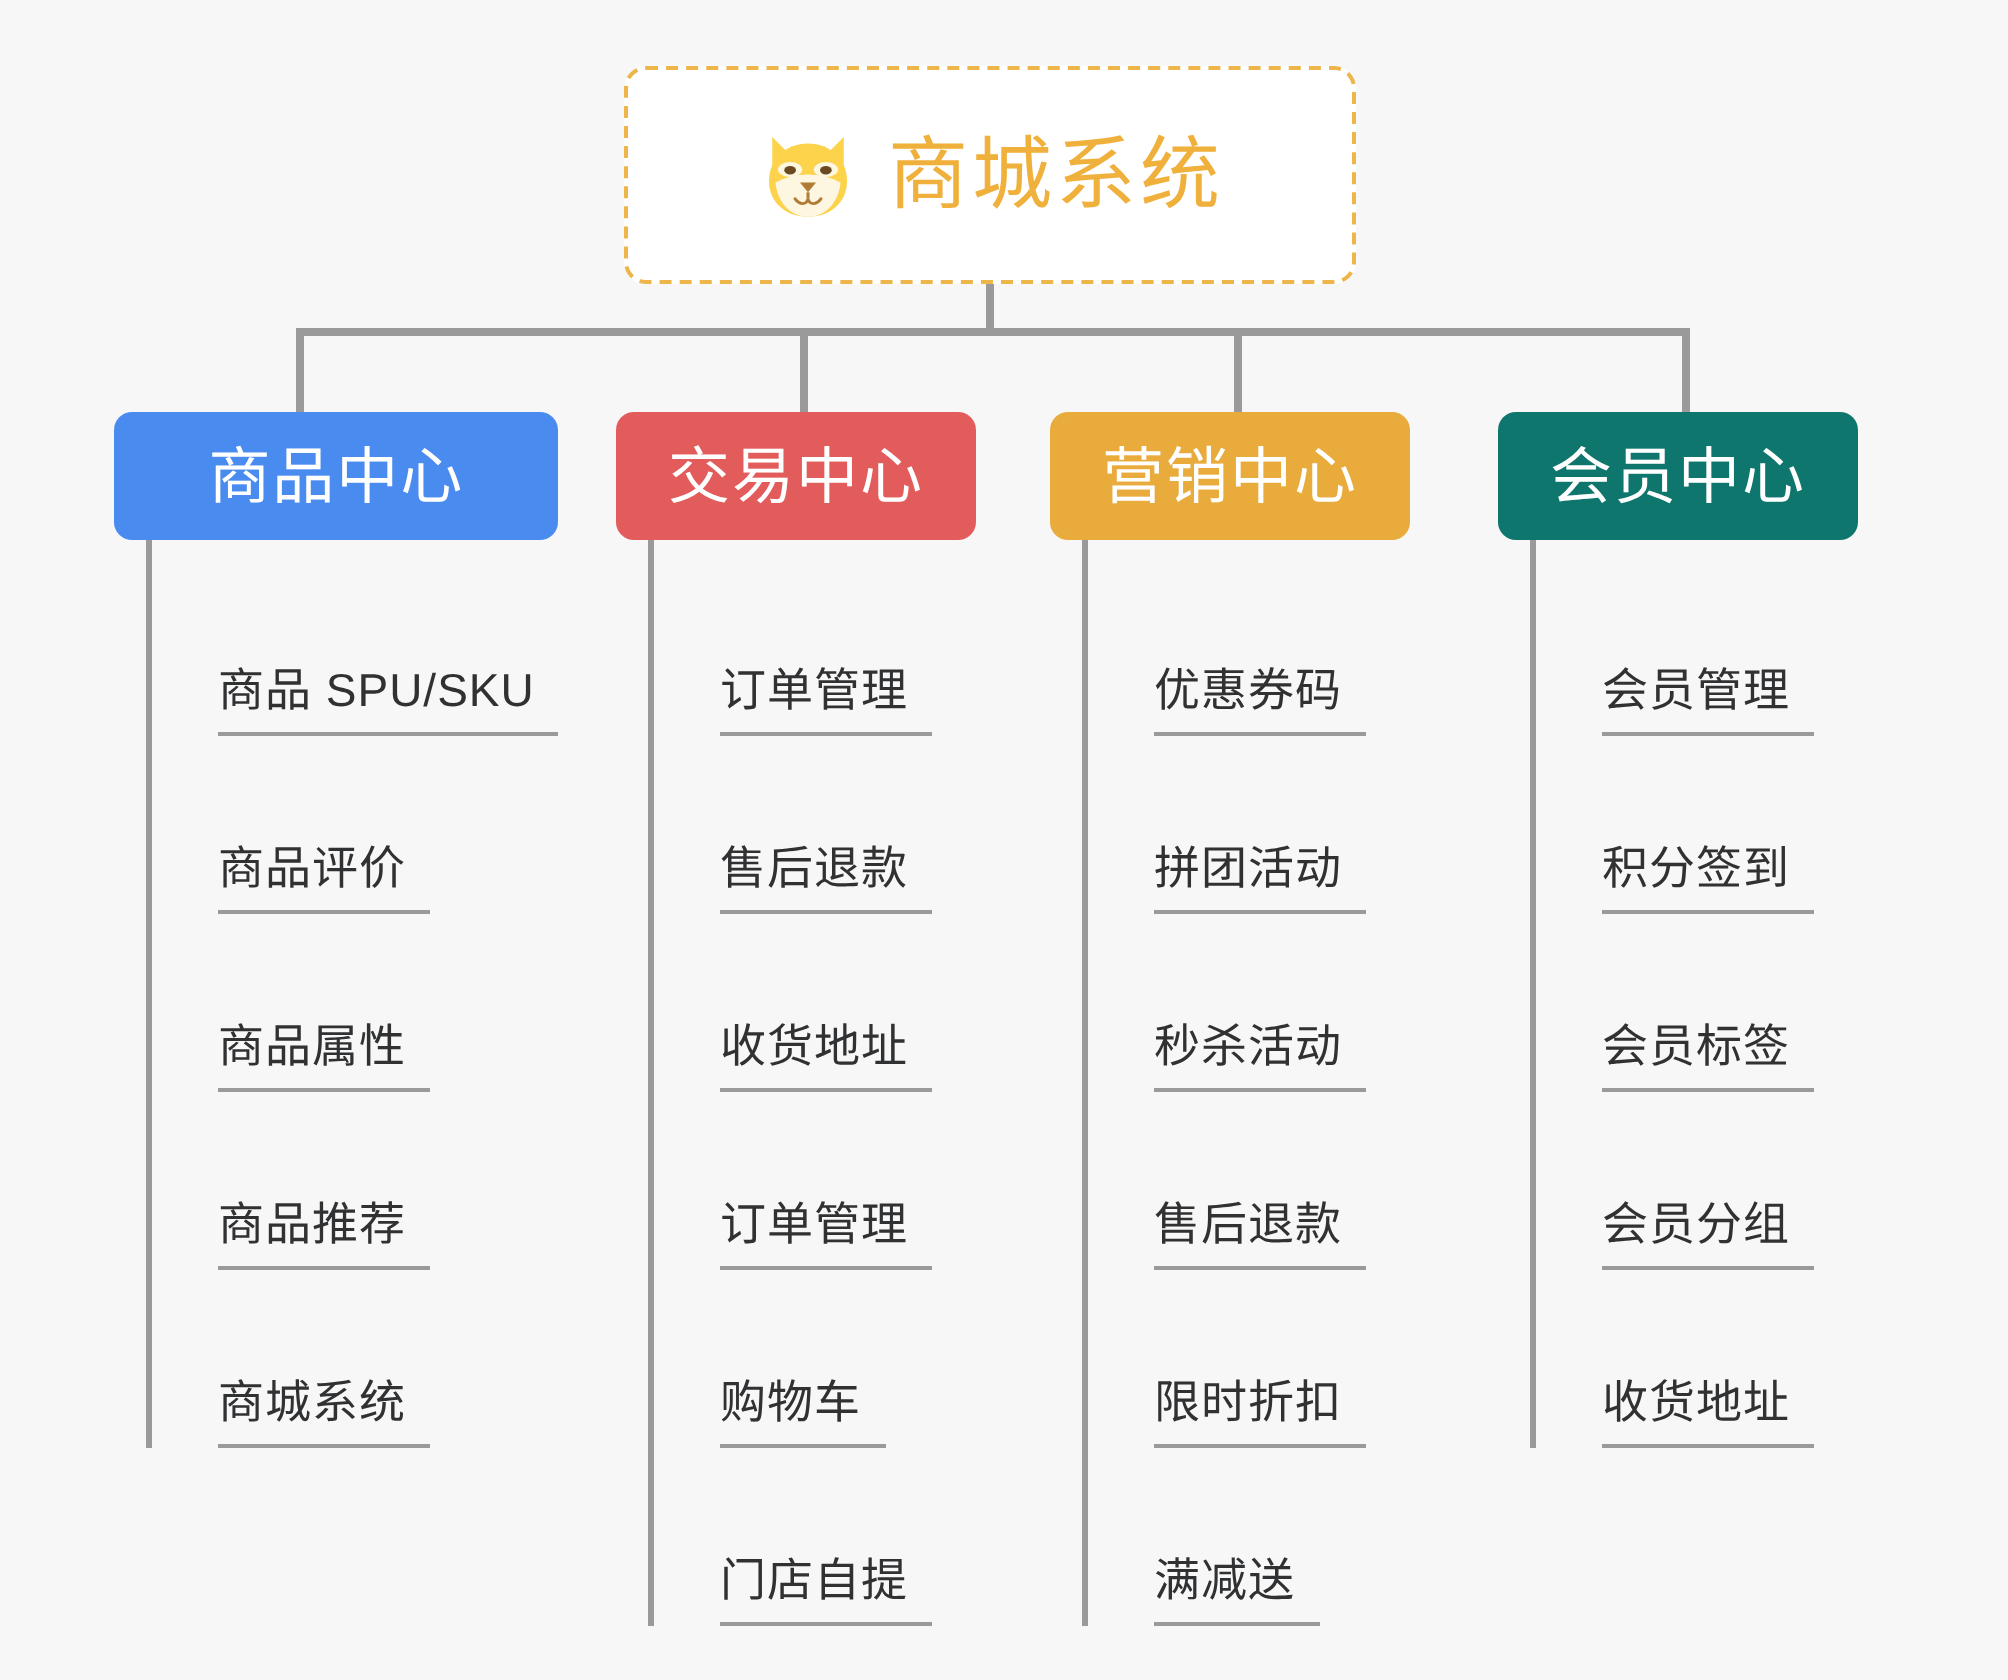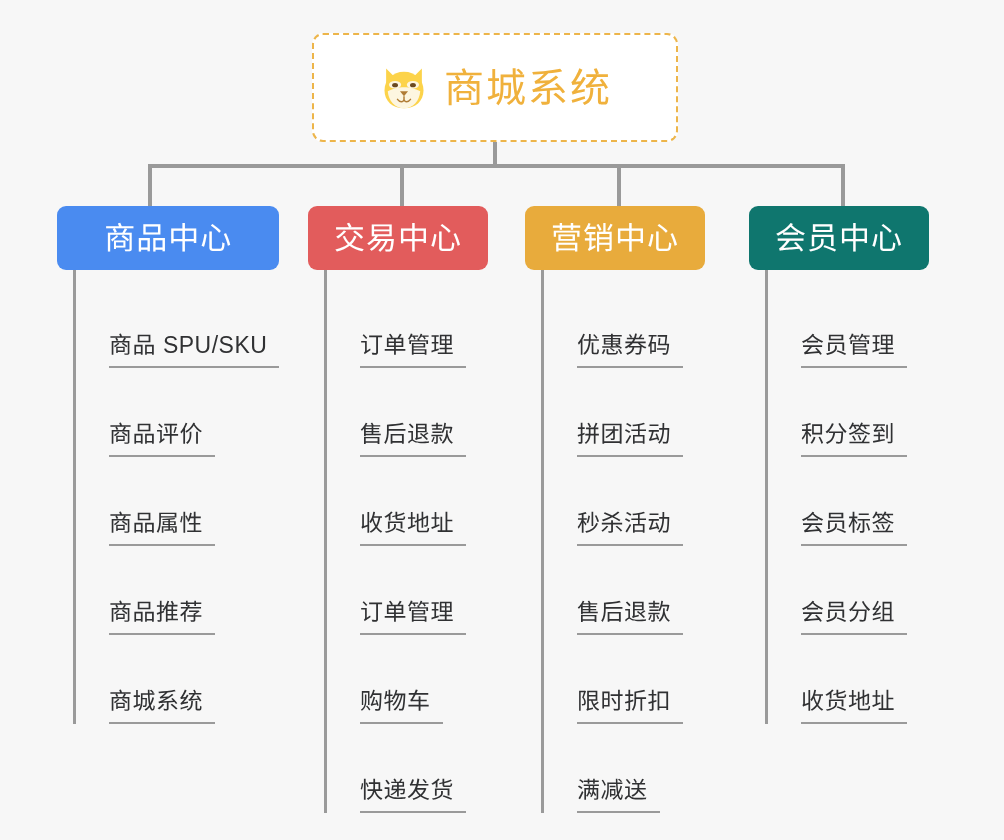--- a/index.html
+++ b/index.html
@@ -200,21 +200,21 @@
       <div class="leaf">
           <span class="leaf-label">收货地址</span>
         </div>
       <div class="leaf">
           <span class="leaf-label">订单管理</span>
         </div>
       <div class="leaf">
           <span class="leaf-label">购物车</span>
         </div>
       <div class="leaf">
-          <span class="leaf-label">快递发货</span>
+          <span class="leaf-label">门店自提</span>
         </div>
     </div>
   </div>
 
   <div class="column col2">
     <div class="cat-box" style="background: rgb(232, 171, 60); justify-content: flex-end;">
       <span class="cat-label">营销中心</span>
     </div>
     <div class="leaf-wrap">
       <div class="leaf">

